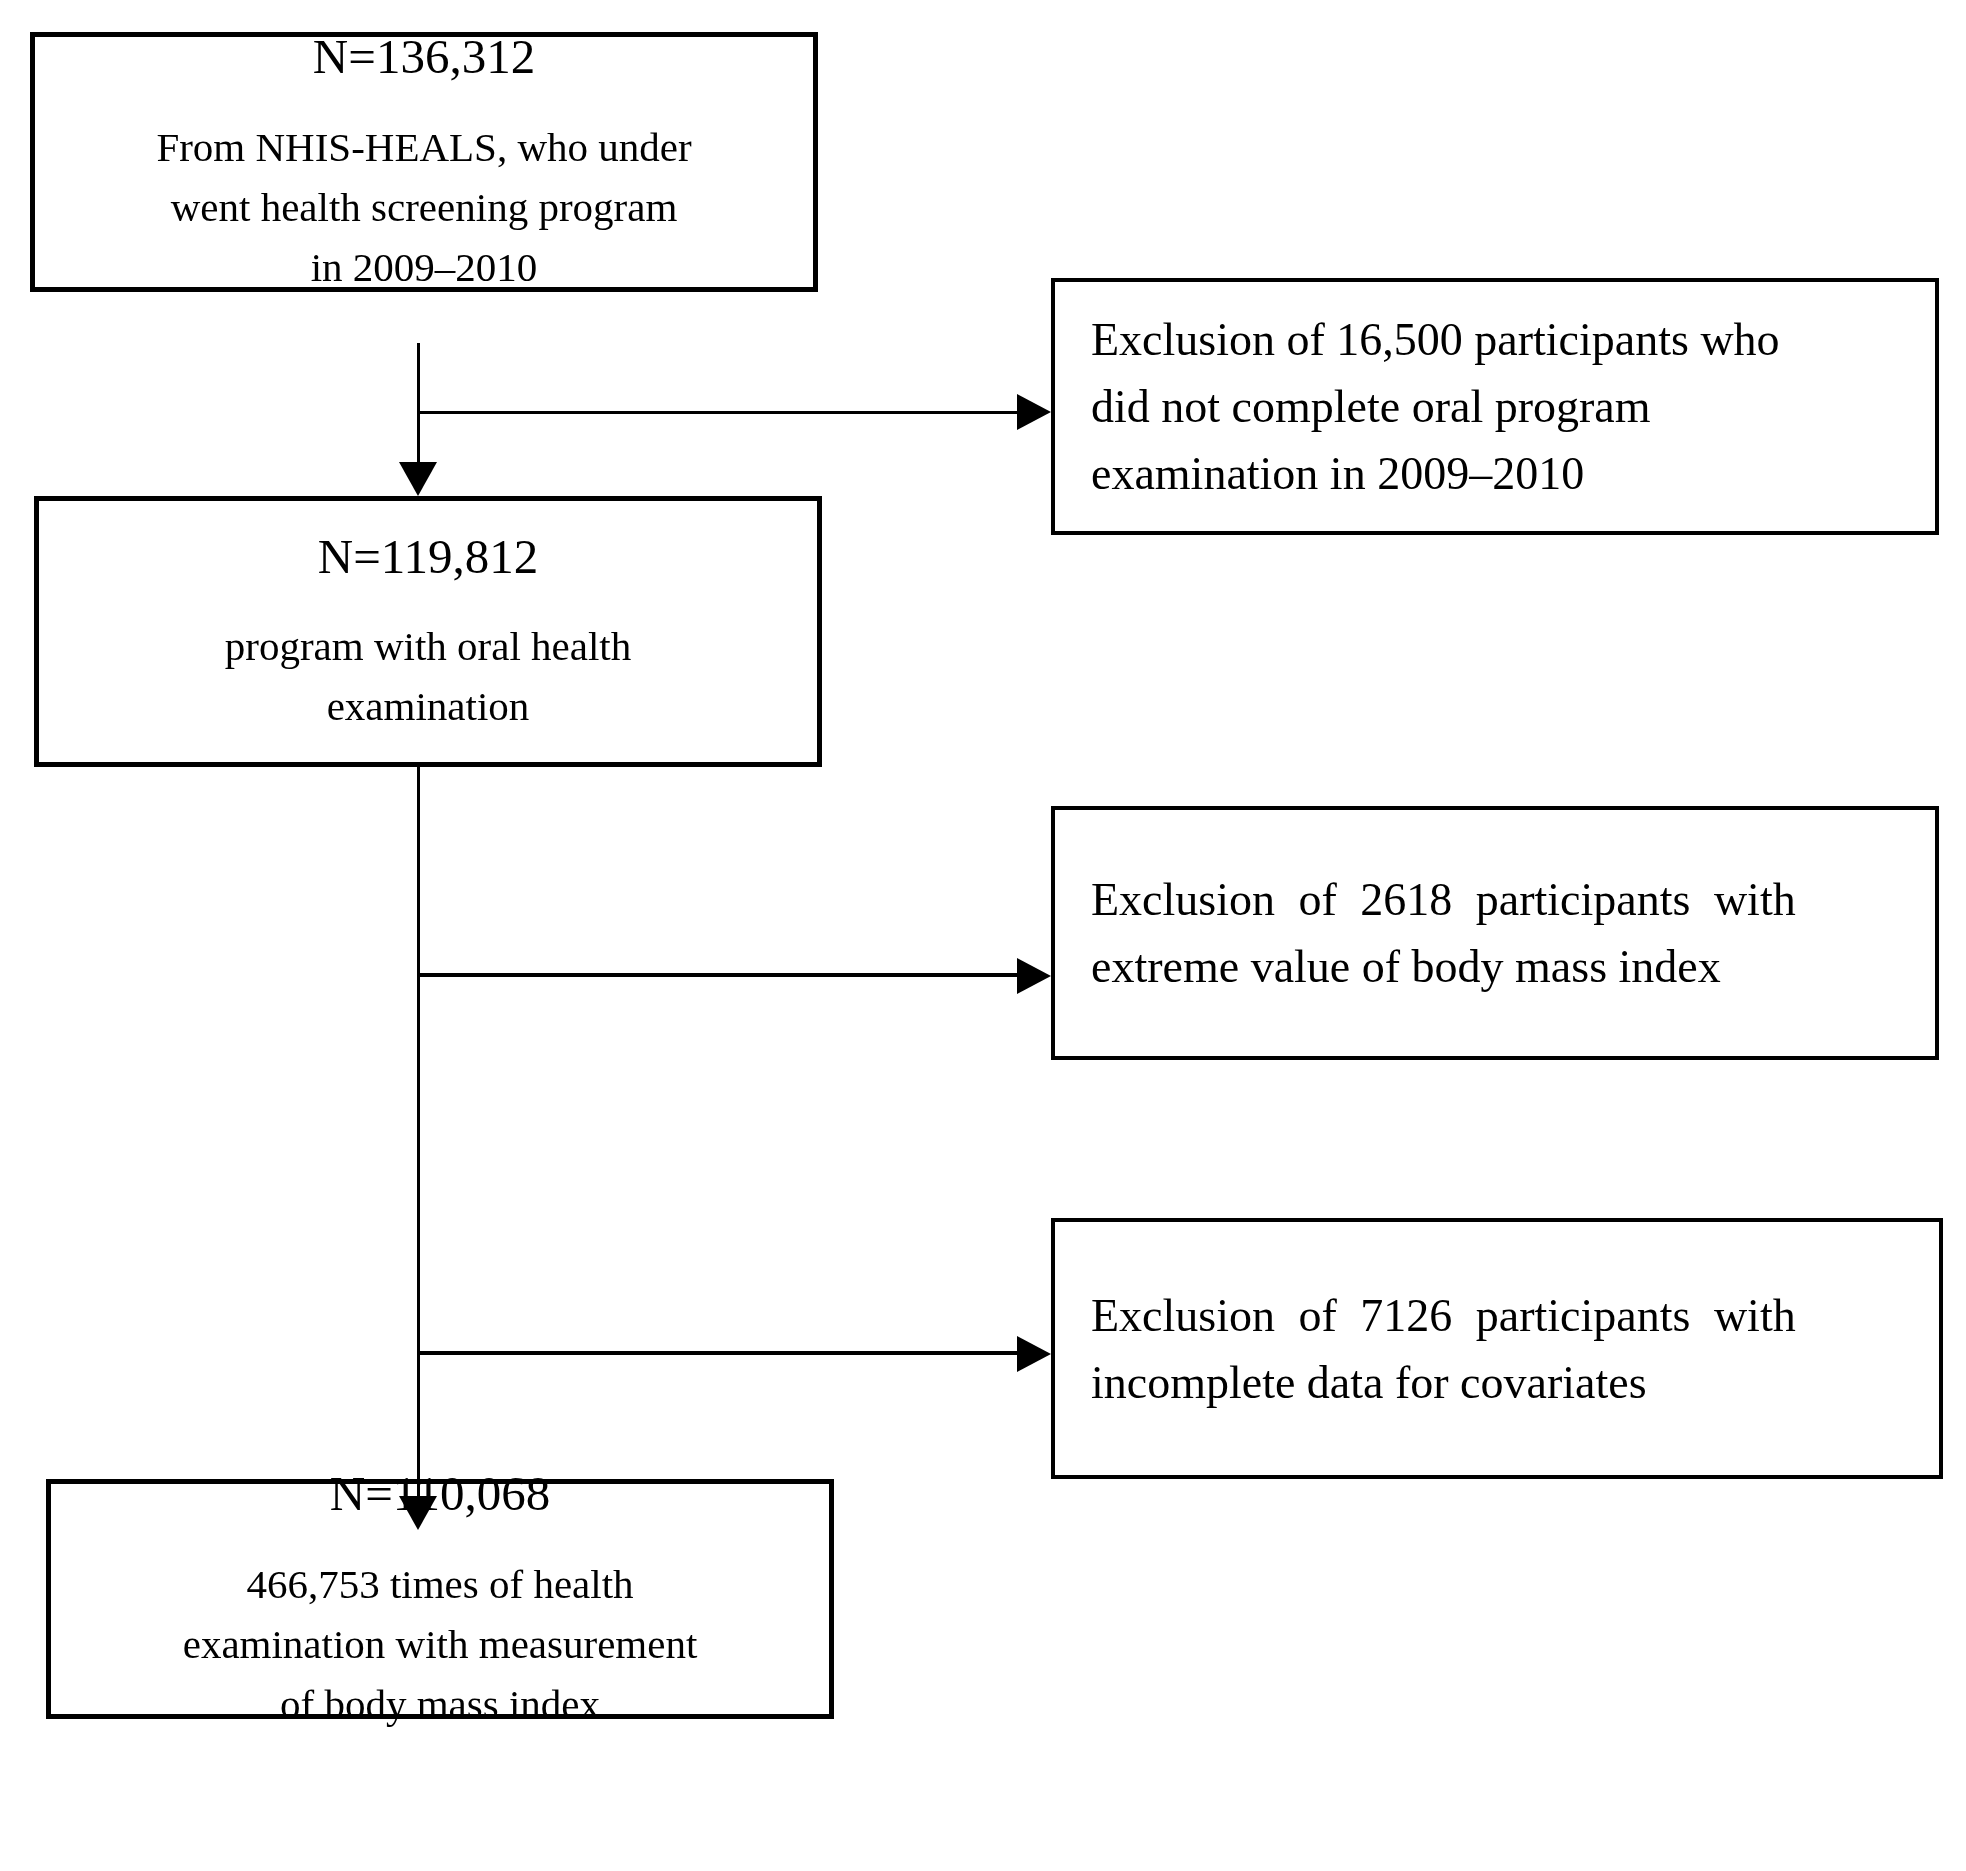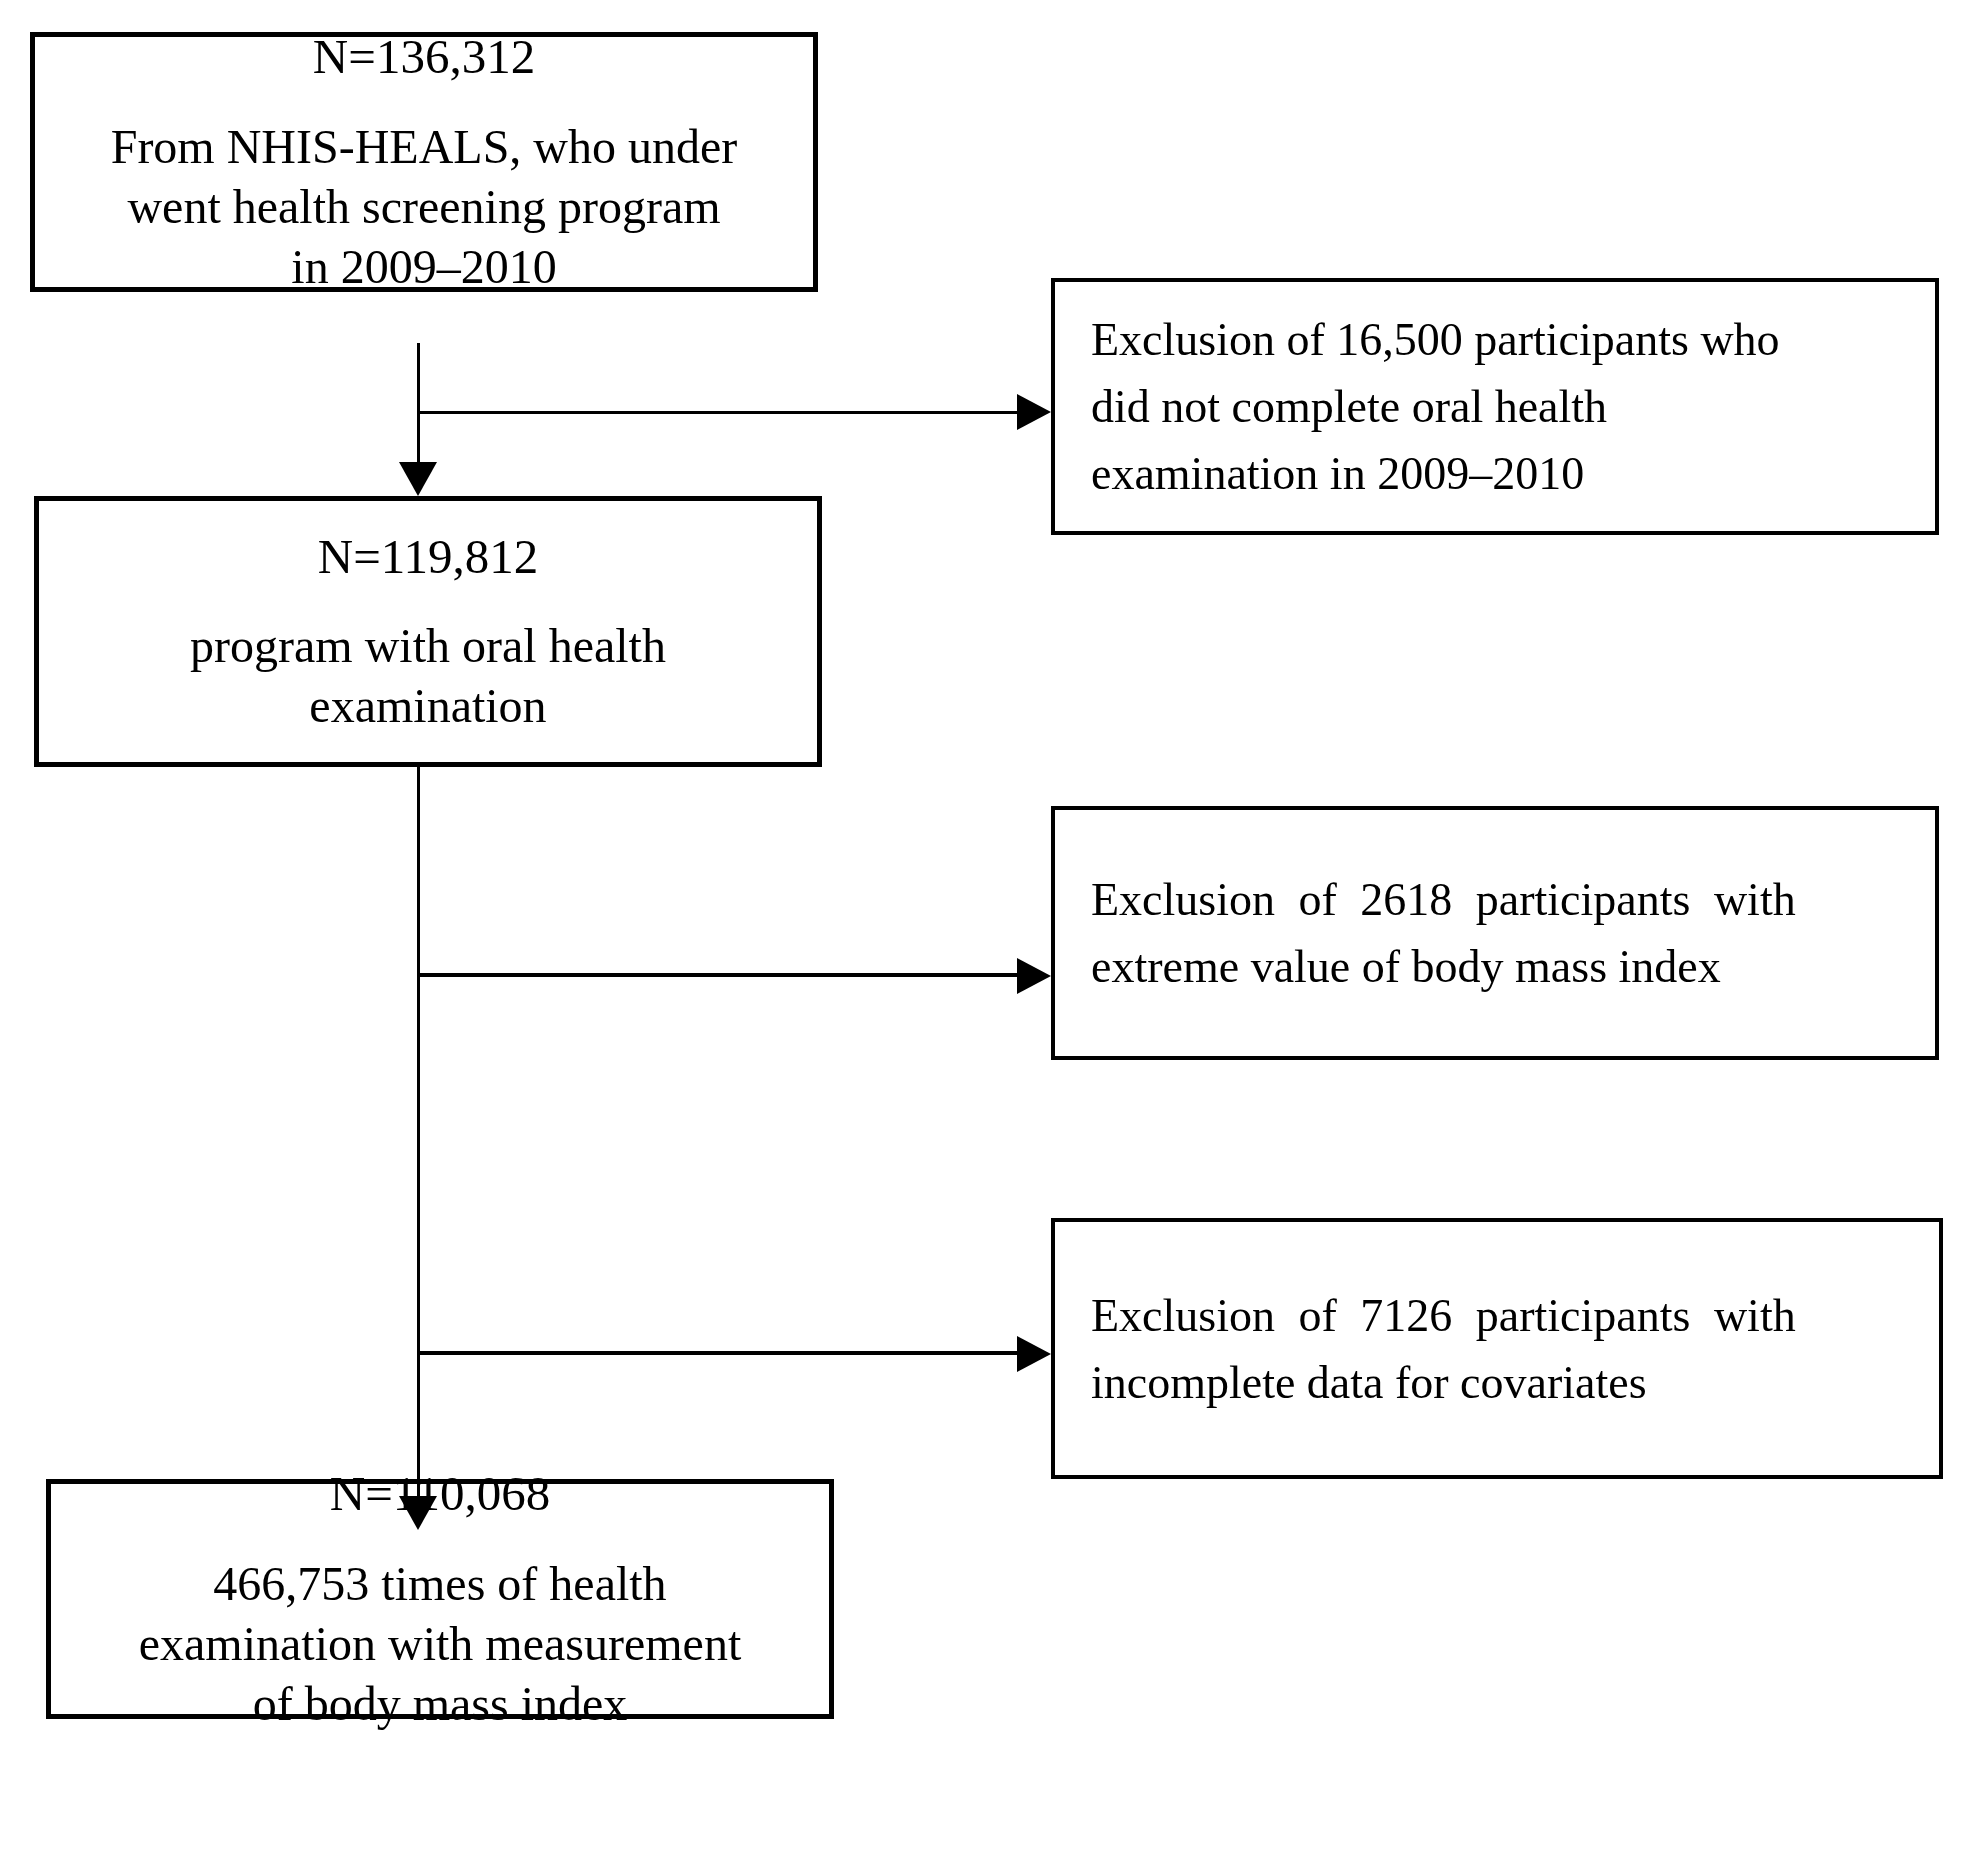--- a/index.html
+++ b/index.html
@@ -34,21 +34,21 @@
     padding-left: 36px;
     padding-right: 21px;
   }
   .n-label {
     font-size: 49px;
     line-height: 59px;
     margin-bottom: 30.5px;
     white-space: nowrap;
   }
   .t-line {
-    font-size: 48px;
+    font-size: 41px;
     line-height: 60px;
     white-space: nowrap;
   }
   .ex-line {
     font-size: 46px;
     line-height: 67px;
     white-space: nowrap;
   }
   .stretch {
     word-spacing: 12px;
@@ -94,21 +94,21 @@
 
   <div class="box" style="left:30px; top:1479px; width:788px; height:240px;margin-left:16px;">
     <div class="n-label">N=110,068</div>
     <div class="t-line">466,753 times of health</div>
     <div class="t-line">examination with measurement</div>
     <div class="t-line">of body mass index</div>
   </div>
 
   <div class="box exbox" style="left:1051px; top:278px; width:888px; height:257px;">
     <div class="ex-line">Exclusion of 16,500 participants who</div>
-    <div class="ex-line">did not complete oral health</div>
+    <div class="ex-line">did not complete oral program</div>
     <div class="ex-line">examination in 2009–2010</div>
   </div>
 
   <div class="box exbox" style="left:1051px; top:806px; width:888px; height:254px;">
     <div class="ex-line stretch">Exclusion of 2618 participants with</div>
     <div class="ex-line">extreme value of body mass index</div>
   </div>
 
   <div class="box exbox" style="left:1051px; top:1218px; width:892px; height:261px;">
     <div class="ex-line stretch">Exclusion of 7126 participants with</div>

